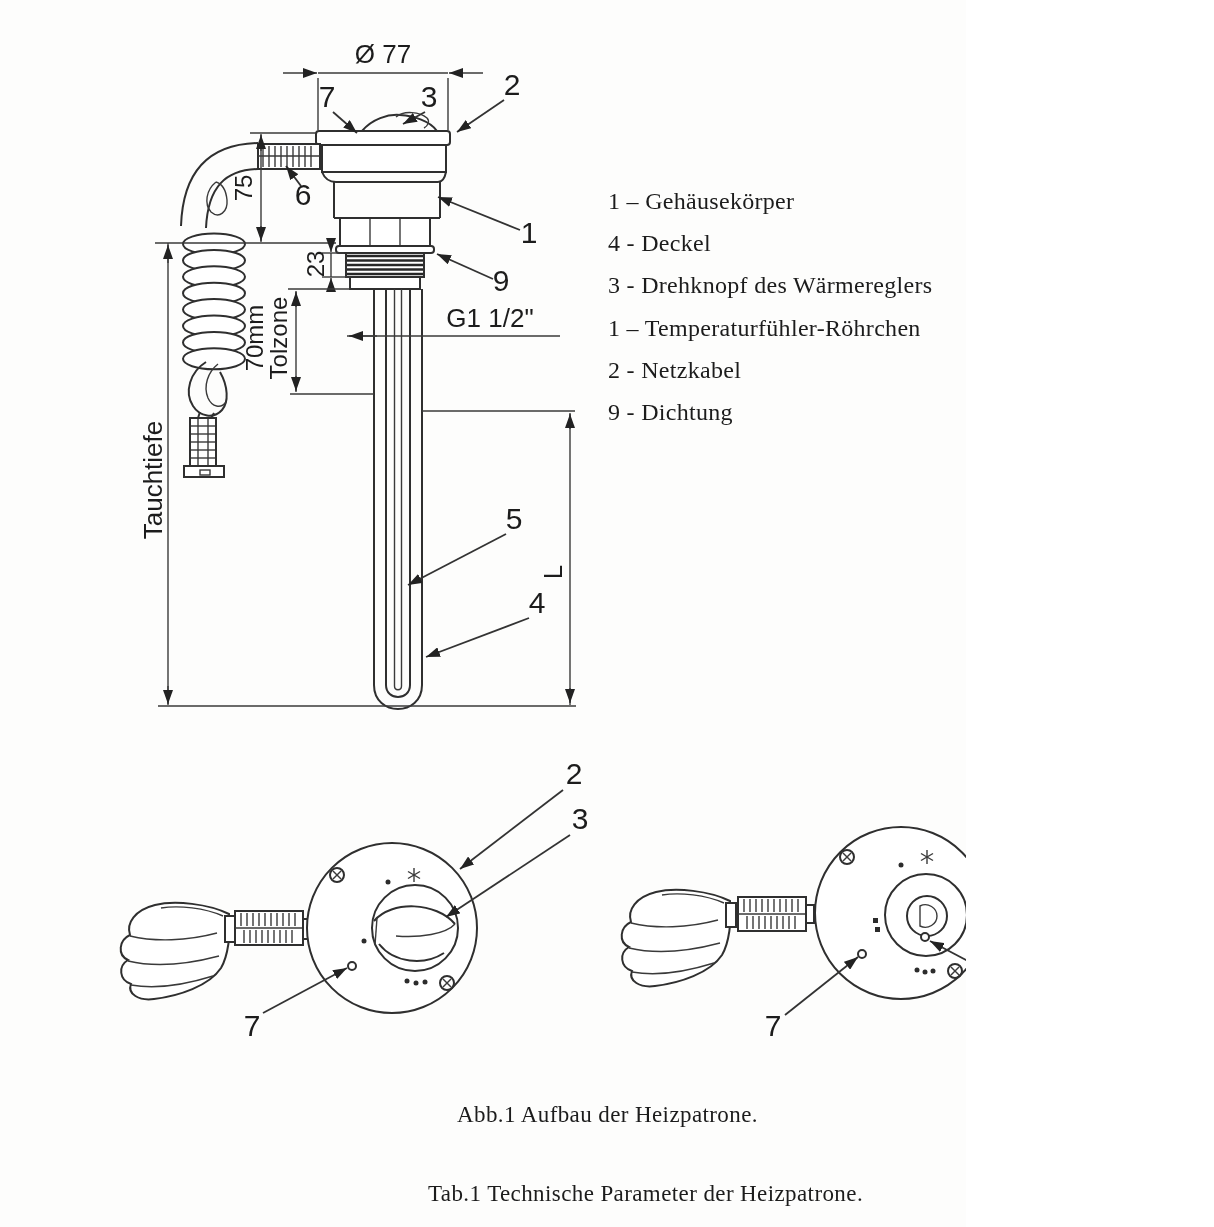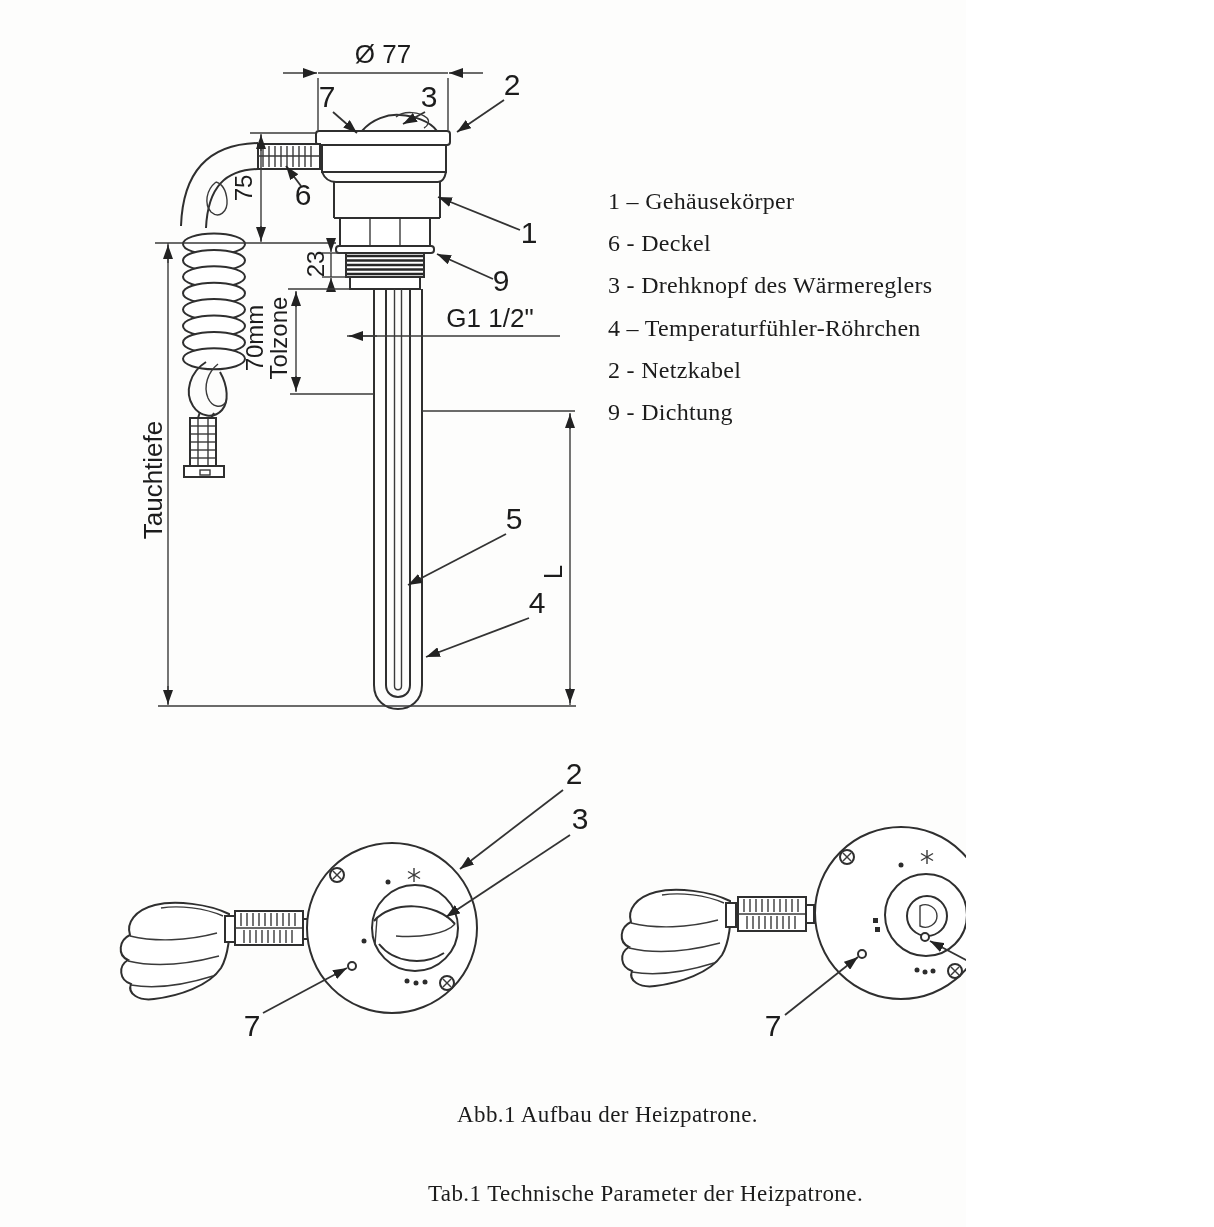--- a/index.html
+++ b/index.html
@@ -306,23 +306,23 @@
     <line x1="1042" y1="1000" x2="930" y2="941" class="lead" marker-end="url(#ah)"></line>
     <line x1="785" y1="1015" x2="858" y2="957" class="lead" marker-end="url(#ah)"></line>
     <text class="co" text-anchor="middle" x="1070" y="840">2</text>
     <text class="co" text-anchor="middle" x="1052" y="1010">8</text>
     <text class="co" text-anchor="middle" x="773" y="1036">7</text>
   </g>
 </svg>
 
 <div class="legend">
   <div class="legend-row">1 – Gehäusekörper</div>
-  <div class="legend-row">6 - Deckel</div>
+  <div class="legend-row">4 - Deckel</div>
   <div class="legend-row">3 - Drehknopf des Wärmereglers</div>
-  <div class="legend-row">4 – Temperaturfühler-Röhrchen</div>
+  <div class="legend-row">1 – Temperaturfühler-Röhrchen</div>
   <div class="legend-row">2 - Netzkabel</div>
   <div class="legend-row">9 - Dichtung</div>
 </div>
 
 <div class="caption cap-fig">Abb.1 Aufbau der Heizpatrone.</div>
 <div class="caption cap-tab">Tab.1 Technische Parameter der Heizpatrone.</div>
 
 </div>
 
 </body></html>

